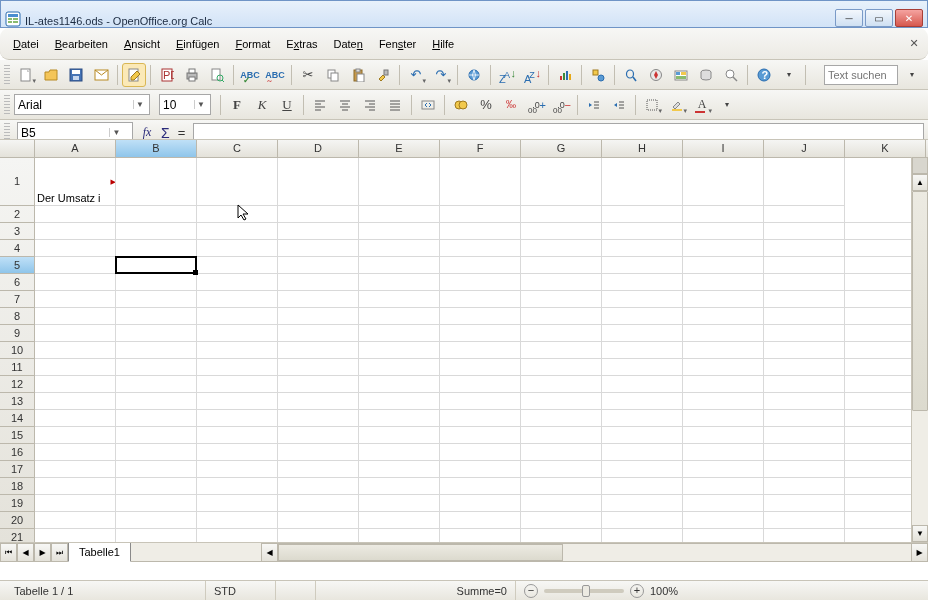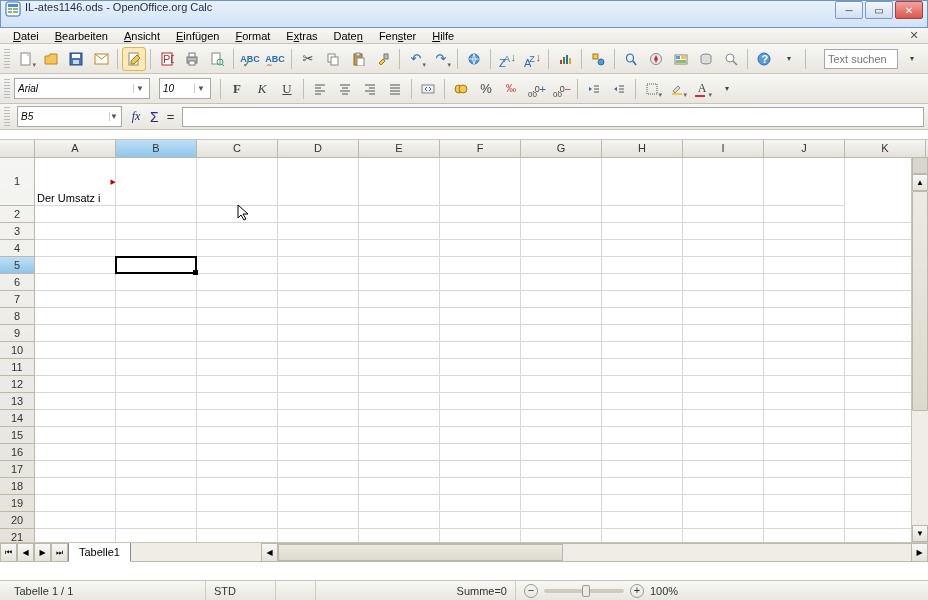--- a/index.html
+++ b/index.html
@@ -1,50 +1,50 @@
 <!DOCTYPE html>
 <html><head>
 <meta charset="utf-8">
 <style>
 * { box-sizing: border-box; margin: 0; padding: 0; font-family: "Segoe UI", Tahoma, sans-serif; font-size: 11px; }
 body { background: #fff; overflow: hidden; width: 928px; height: 600px; position: relative; }
 
 
-.titlebar { height: 28px; background: linear-gradient(#e8f1fb, #d2e3f7); border: 1px solid #6f94c6; display: flex; align-items: flex-start; padding: 0 4px; }
+.titlebar { height: 28px; background: linear-gradient(#e8f1fb, #d2e3f7); border: 1px solid #6f94c6; display: flex; align-items: flex-end; padding: 0 4px; }
 .titlebar .app-icon { width: 16px; height: 16px; margin-right: 4px; display:inline-flex;align-items:center;justify-content:center;font-size:11px;}
 .titlebar .title { flex: 1; color: #1b2a40; }
 .winbtns { display: flex; gap: 2px; }
 .winbtn { width: 28px; height: 18px; border: 1px solid #7a9ac7; border-radius: 2px; display: flex; align-items: center; justify-content: center; background: linear-gradient(#f3f7fc,#cfe0f2); font-size: 10px; color:#333; }
 .winbtn.close { background: linear-gradient(#f5a3a0,#d6584e); color:#fff; border-color:#a83e36; }
 
 
-.menubar { height: 16px; background: linear-gradient(#f7f7f5,#eceae4); border-bottom: 1px solid #c8c4b8; display: flex; align-items: center; padding: 0 6px; gap: 2px; }
+.menubar { height: 32px; background: linear-gradient(#f7f7f5,#eceae4); border-bottom: 1px solid #c8c4b8; display: flex; align-items: center; padding: 0 6px; gap: 2px; border-radius: 9px; }
 .menubar .mitem { padding: 2px 7px; cursor: default; }
 .menubar .mitem u { text-decoration: underline; }
 .menubar .mclose { margin-left: auto; width: 16px; text-align:center; color:#555; }
 
 
 .toolbar { display: flex; align-items: center; background: linear-gradient(#f7f7f5,#e8e6de); border-bottom: 1px solid #c8c4b8; padding: 2px 4px; gap: 1px; height: 30px; }
 .tb-grip { width: 6px; height: 20px; background: repeating-linear-gradient(#bbb 0 1px, transparent 1px 3px); margin-right:3px; }
 .tb-btn { width: 24px; height: 24px; display: inline-flex; align-items: center; justify-content: center; border: 1px solid transparent; border-radius: 3px; font-size: 13px; color:#444; position:relative; }
 .tb-btn.active { background:#fbe9b7; border-color:#d9b755; }
 .tb-btn.dd::after { content:"▾"; font-size:7px; position:absolute; right:1px; bottom:1px; color:#666; }
 .tb-sep { width: 1px; height: 20px; background: #c2beb2; margin: 0 3px; }
 .tb-combo { height: 21px; border: 1px solid #a7a7a7; background:#fff; display:inline-flex; align-items:center; padding:0 3px; }
-.tb-combo input { border:none; outline:none; font-size:10px;font-style:italic; }
+.tb-combo input { border:none; outline:none; font-size:12px; }
 .tb-combo .arrow { width:14px; text-align:center; font-size:8px; color:#555; border-left:1px solid #ccc; margin-left:3px; }
 .search-box { margin-left:auto; display:flex; align-items:center; gap:2px;}
 .search-box input { width:74px; height:20px; border:1px solid #a7a7a7; padding:0 3px; font-size:11px; color:#888; }
 
 
 .fmt-bold{font-weight:bold;font-family:serif;} .fmt-italic{font-style:italic;font-family:serif;} .fmt-under{text-decoration:underline;font-family:serif;}
 
 
 .formulabar { height: 26px; display:flex; align-items:center; background: linear-gradient(#f7f7f5,#e8e6de); border-bottom:1px solid #c8c4b8; padding:2px 4px; gap:4px; }
-.namebox { width:105px; }
+.namebox { width:116px; }
 .namebox input{ width:85px; }
 .fx-btn { width:20px; height:20px; display:inline-flex; align-items:center; justify-content:center; font-size:12px; color:#2a2a7a; font-style:italic; font-family:serif;}
 .sigma { color:#2a2a7a; font-size:14px;}
 .eq { color:#333; font-size:13px; padding:0 4px;}
 .formula-input { flex:1; height:20px; border:1px solid #a7a7a7; background:#fff; padding:0 4px; }
 
 
 .sheet-area { position:absolute; top: 139px; left:0; right:0; bottom: 38px; display:flex; flex-direction:column; border-top:1px solid #c8c4b8;}
 .col-headers { display:flex; height:18px; background: linear-gradient(#f5f5f3,#e4e2da); border-bottom:1px solid #bcb8ac; }
 .corner { width:35px; border-right:1px solid #bcb8ac; background:linear-gradient(#f5f5f3,#e4e2da); }

